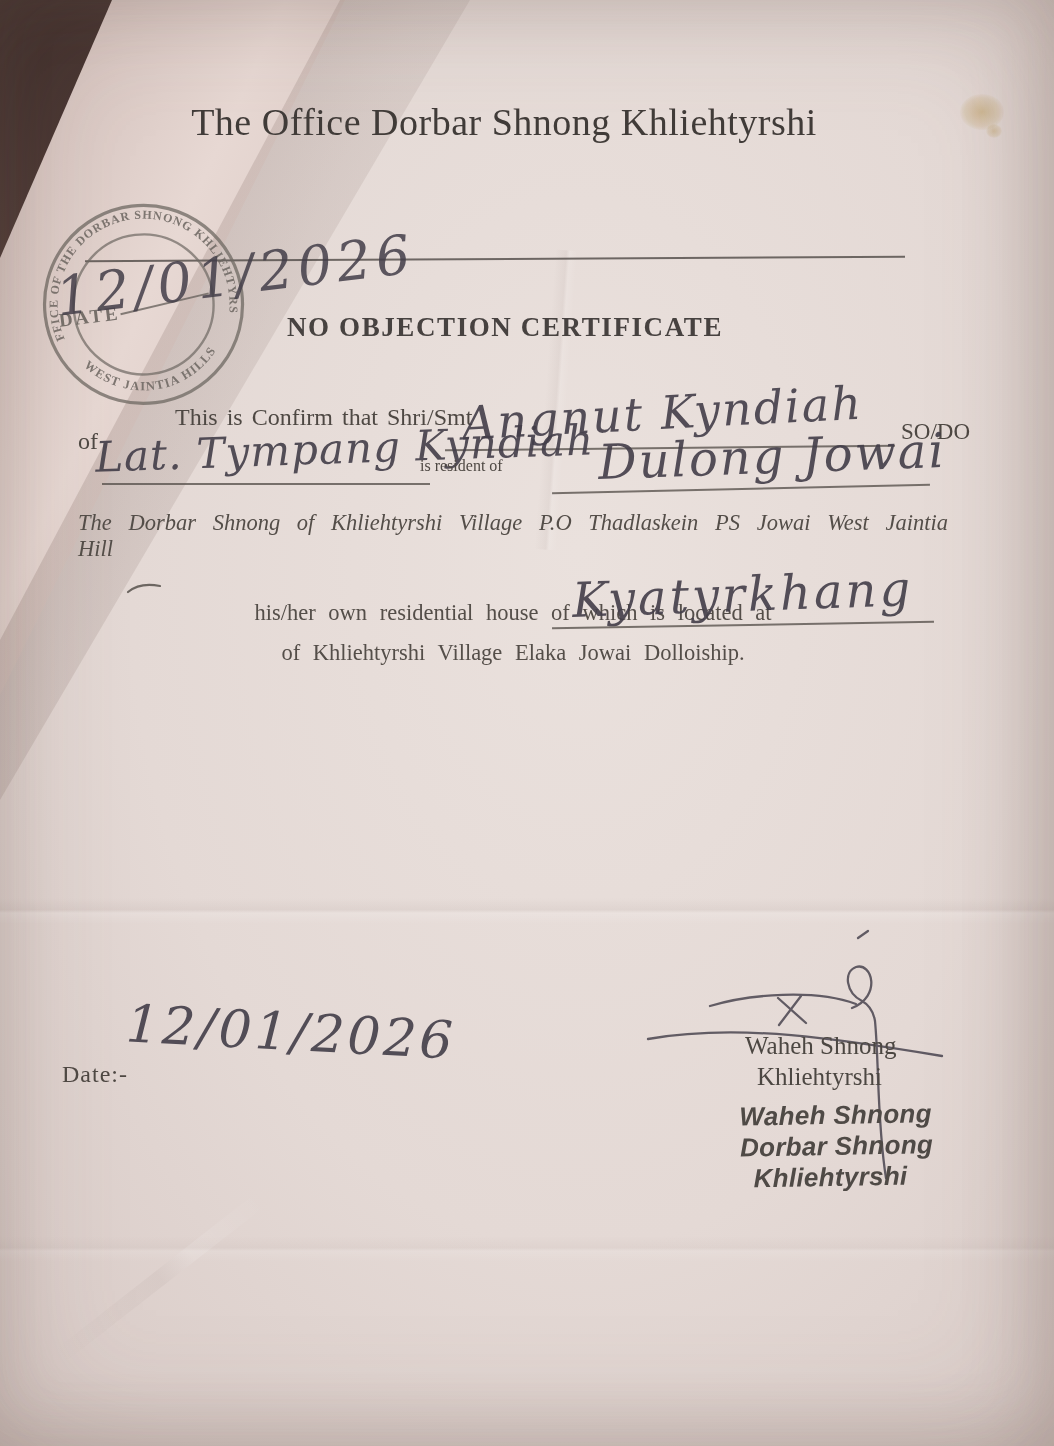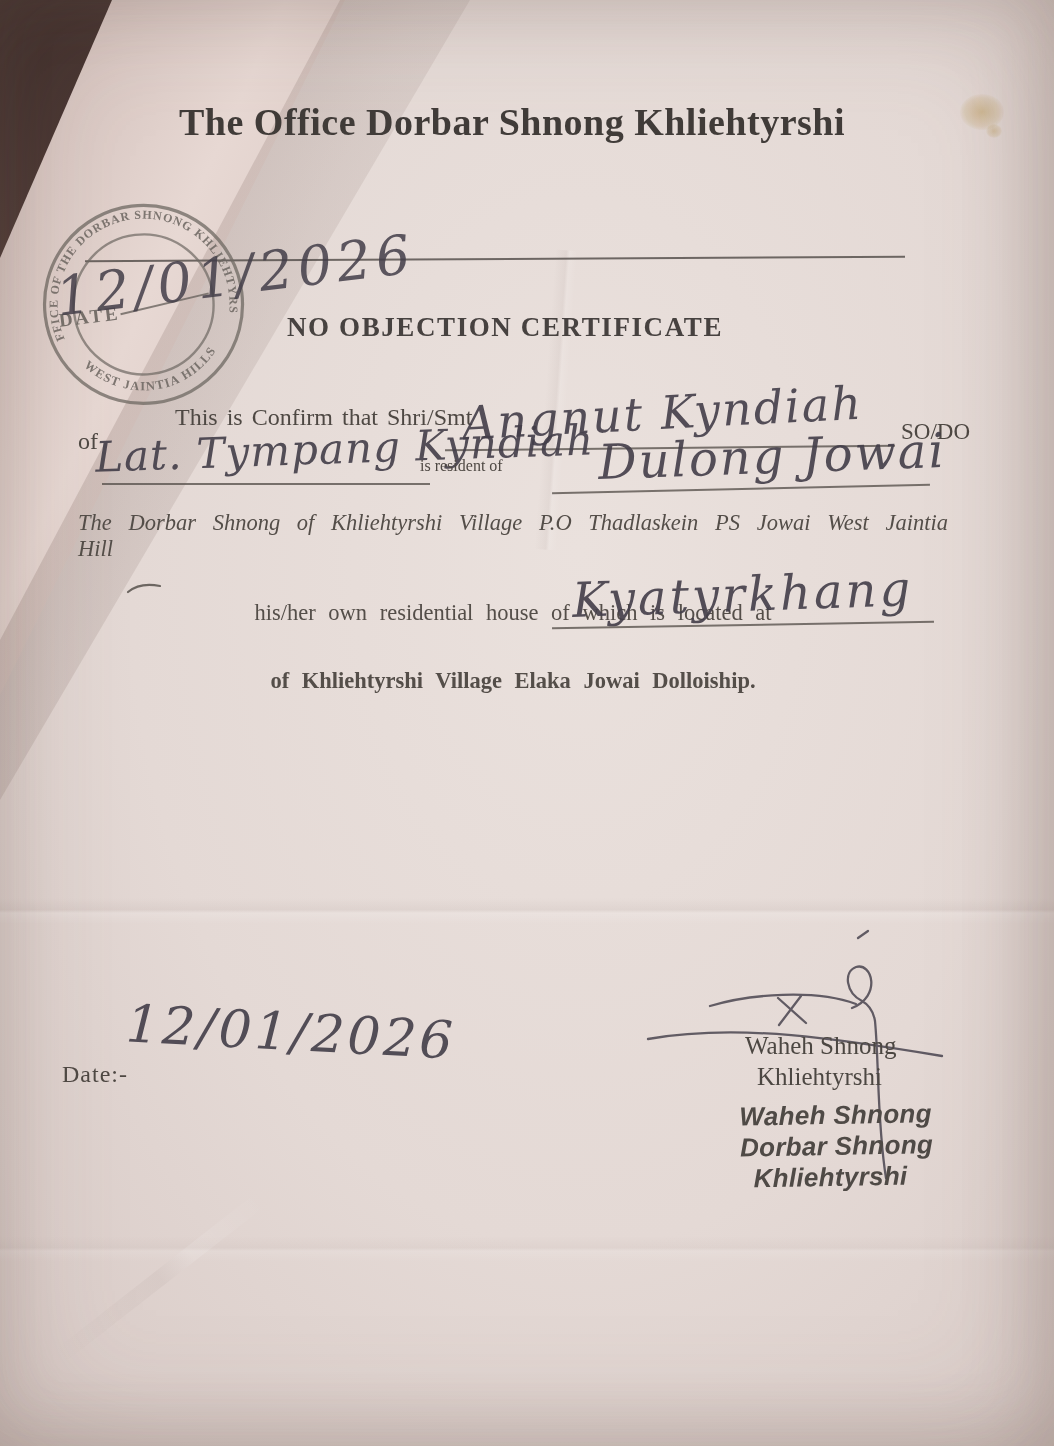--- a/index.html
+++ b/index.html
@@ -25,21 +25,21 @@
     background:linear-gradient(115deg,#cdbab5 0%,#e7d8d3 40%,#dbc9c4 70%,#c4b0aa 100%);}
   .fold-shadow{left:0;top:0;width:560px;height:800px;pointer-events:none;
     clip-path:polygon(340px 0,470px 0,0 800px,0 640px);
     background:linear-gradient(115deg,rgba(82,55,48,.30) 0%,rgba(82,55,48,.10) 45%,rgba(82,55,48,0) 80%);}
   .vignette{left:0;top:0;width:1054px;height:1446px;pointer-events:none;
     box-shadow:inset 0 0 130px rgba(115,90,82,.22), inset -28px 0 70px rgba(100,75,68,.14), inset 0 -20px 60px rgba(120,95,88,.10);}
   .crease-h{left:0;width:1054px;height:26px;
     background:linear-gradient(180deg,rgba(0,0,0,0) 0%,rgba(120,100,95,.07) 45%,rgba(255,255,255,.16) 58%,rgba(0,0,0,0) 100%);}
   .crease-v{background:linear-gradient(90deg,rgba(0,0,0,0),rgba(110,90,85,.06) 50%,rgba(255,255,255,.12) 65%,rgba(0,0,0,0));}
   .stain{border-radius:50%;background:radial-gradient(ellipse at center,rgba(178,140,62,.42) 0%,rgba(178,140,62,.18) 55%,rgba(178,140,62,0) 75%);}
-  .header-line{left:62px;width:900px;text-align:center;font-weight:bold;color:#413c39;letter-spacing:.5px;}
+  .header-line{left:54px;width:900px;text-align:center;font-weight:normal;color:#413c39;letter-spacing:.5px;}
   .noc-title{left:65px;width:880px;text-align:center;font-weight:bold;font-size:27px;letter-spacing:1.6px;color:#474240;}
   .body-line{left:78px;width:870px;font-size:22.5px;word-spacing:7px;color:#544e49;text-align:center;}
   .just{text-align:justify;text-align-last:justify;font-style:italic;}
   .sig-print{color:#4c4742;font-size:25px;}
   .stamp-txt{font-family:"Liberation Sans", sans-serif;font-style:italic;font-weight:bold;
     color:#4f4a46;font-size:26px;white-space:nowrap;letter-spacing:.3px;}
   .stamp-rot{transform:rotate(-7deg);}
   svg text{font-family:"Liberation Serif", serif;}
 </style>
 </head>
@@ -94,21 +94,21 @@
   <div class="abs uline" style="left:552px;top:488px;width:378px;transform:rotate(-1.3deg);"></div>
   <div class="abs hw" style="left:598px;top:428px;font-size:48px;transform:rotate(-2deg);letter-spacing:2px;">Dulong Jowai</div>
 
   <div class="abs body-line just" style="top:510px;">The Dorbar Shnong of Khliehtyrshi Village P.O Thadlaskein PS Jowai West Jaintia Hill</div>
   <div class="abs body-line" style="top:600px;white-space:nowrap;">his/her own residential house of which is located at</div>
   <svg class="abs" style="left:126px;top:580px;" width="40" height="16">
     <path d="M2 12 Q 14 2 34 6" stroke="#4e4843" stroke-width="2.2" fill="none" stroke-linecap="round" opacity=".8"></path>
   </svg>
   <div class="abs uline" style="left:552px;top:624px;width:382px;transform:rotate(-1deg);"></div>
   <div class="abs hw" style="left:572px;top:566px;font-size:48px;transform:rotate(-2deg);letter-spacing:3px;">Kyatyrkhang</div>
-  <div class="abs body-line" style="top:668px;white-space:nowrap;font-weight:bold;">of Khliehtyrshi Village Elaka Jowai Dolloiship.</div>
+  <div class="abs body-line" style="top:640px;white-space:nowrap;">of Khliehtyrshi Village Elaka Jowai Dolloiship.</div>
 
   <div class="abs print" style="left:62px;top:1061px;font-size:24px;letter-spacing:1px;">Date:-</div>
   <div class="abs hw" style="left:126px;top:1002px;font-size:52px;letter-spacing:3px;transform:rotate(3deg);">12/01/2026</div>
 
   <svg class="abs" style="left:600px;top:920px;" width="420" height="290" viewBox="0 0 420 290">
     <g stroke="#4a4550" stroke-width="2.3" fill="none" stroke-linecap="round" opacity=".85">
       <path d="M258 18 l 10 -7"></path>
       <path d="M110 86 C 150 74, 215 69, 256 84"></path>
       <path d="M252 88 C 282 76, 272 42, 256 47 C 243 52, 246 73, 262 81 C 271 86, 274 95, 275 101 C 279 142, 277 202, 286 258"></path>
       <path d="M48 119 C 140 103, 240 119, 342 136"></path>

